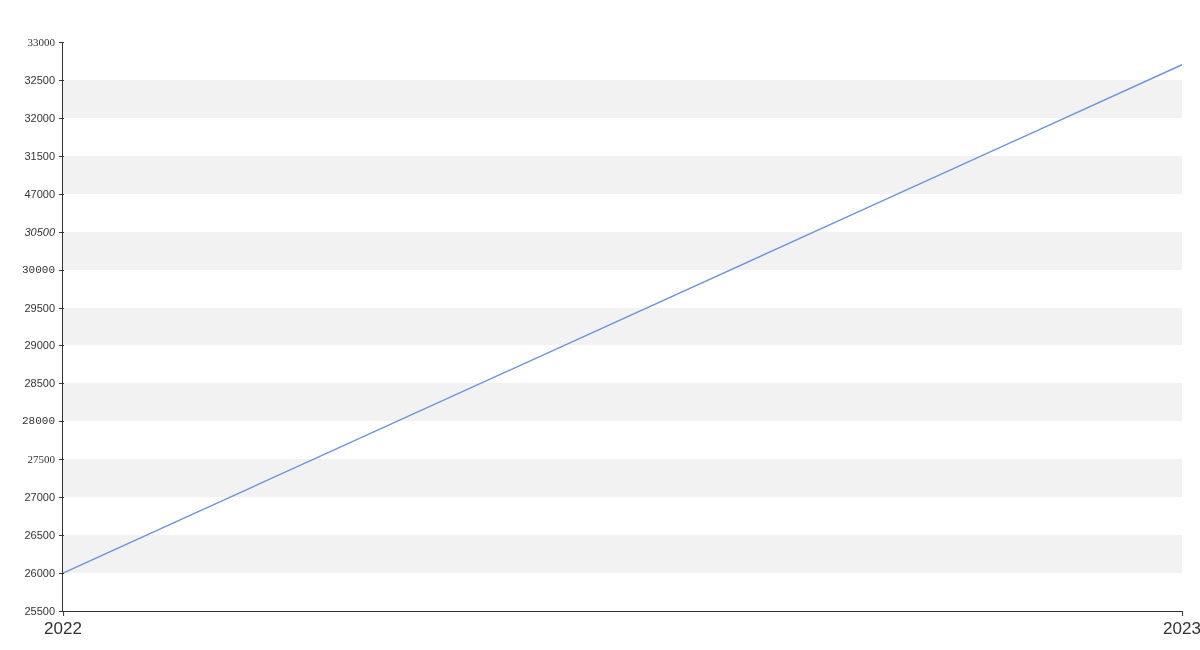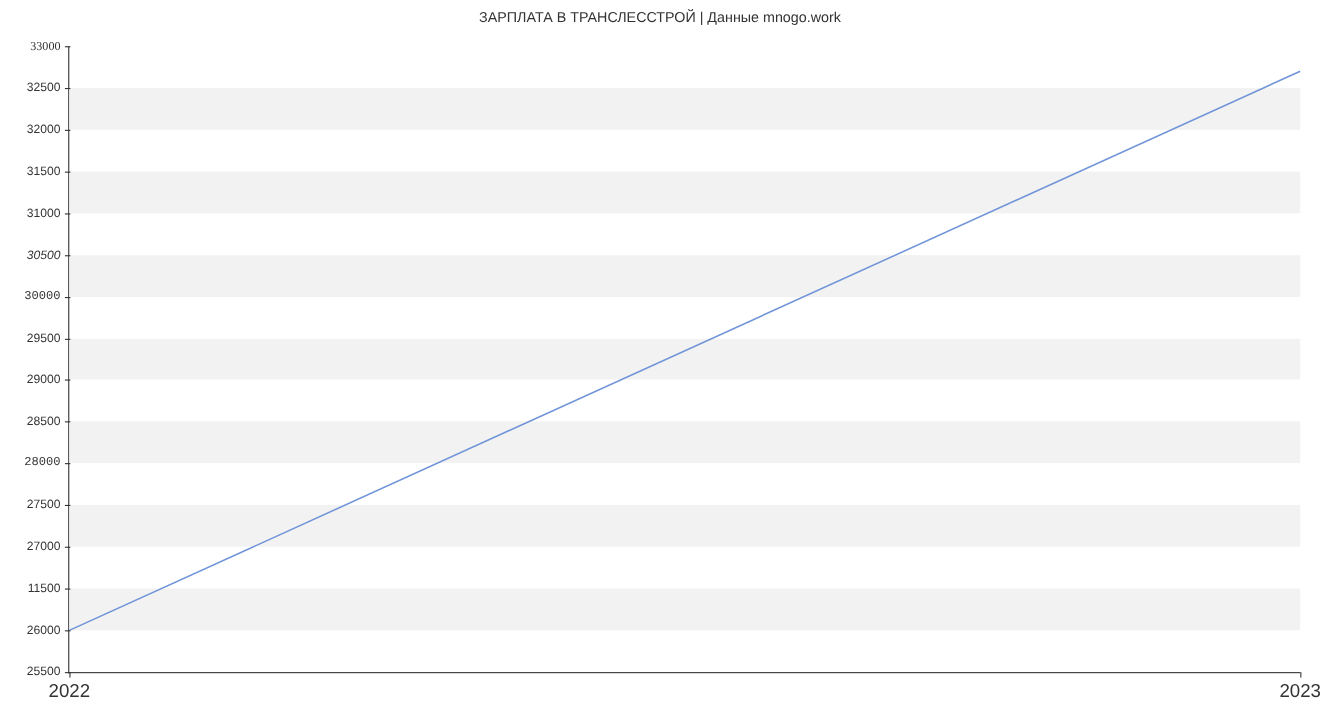--- a/index.html
+++ b/index.html
@@ -86,46 +86,45 @@
     top: 0;
     width: 1px;
     height: 5px;
     background: #333;
   }
 </style>
 </head>
 <body>
 
 <div class="chart-wrap">
-  <div class="title">ЗАРПЛАТА В  ТРАНСЛЕССТРОЙ | Данные mnogo.work</div>
   <div class="plot" id="plot">
     <div class="bands" id="bands">
         <div class="band" style="top: 86.6667%; height: 6.66667%;"></div>
         <div class="band" style="top: 73.3333%; height: 6.66667%;"></div>
         <div class="band" style="top: 60%; height: 6.66667%;"></div>
         <div class="band" style="top: 46.6667%; height: 6.66667%;"></div>
         <div class="band" style="top: 33.3333%; height: 6.66667%;"></div>
         <div class="band" style="top: 20%; height: 6.66667%;"></div>
         <div class="band" style="top: 6.66667%; height: 6.66667%;"></div>
       </div>
     <svg class="line-svg" id="linesvg" viewBox="0 0 1120 570" preserveAspectRatio="none">
         <polyline points="0,532 1120,22.800000000000068" fill="none" stroke="#6f94d8" stroke-width="1.4"></polyline>
       </svg>
   <div class="ytick" style="bottom: 0%;">25500</div>
       <div class="ytick" style="bottom: 6.66667%;">26000</div>
-      <div class="ytick" style="bottom: 13.3333%;">11500</div>
+      <div class="ytick" style="bottom: 13.3333%;">26500</div>
       <div class="ytick" style="bottom: 20%;">27000</div>
-      <div class="ytick" style="bottom: 26.6667%;">27500</div>
+      <div class="ytick" style="bottom: 26.6667%; font-family: Liberation Serif, serif;">27500</div>
       <div class="ytick" style="bottom: 33.3333%; font-family: Liberation Mono, monospace;">28000</div>
       <div class="ytick" style="bottom: 40%;">28500</div>
       <div class="ytick" style="bottom: 46.6667%;">29000</div>
       <div class="ytick" style="bottom: 53.3333%;">29500</div>
       <div class="ytick" style="bottom: 60%; font-family: Liberation Mono, monospace;">30000</div>
       <div class="ytick" style="bottom: 66.6667%; font-style: italic;">30500</div>
-      <div class="ytick" style="bottom: 73.3333%;">31000</div>
+      <div class="ytick" style="bottom: 73.3333%;">47000</div>
       <div class="ytick" style="bottom: 80%;">31500</div>
       <div class="ytick" style="bottom: 86.6667%;">32000</div>
       <div class="ytick" style="bottom: 93.3333%;">32500</div>
       <div class="ytick" style="bottom: 100%; font-family: Liberation Serif, serif;">33000</div>
       <div class="xtick" style="left: 0%;">2022</div>
       <div class="xtick" style="left: 100%;">2023</div>
     </div>
 </div>
 
 </body></html>

